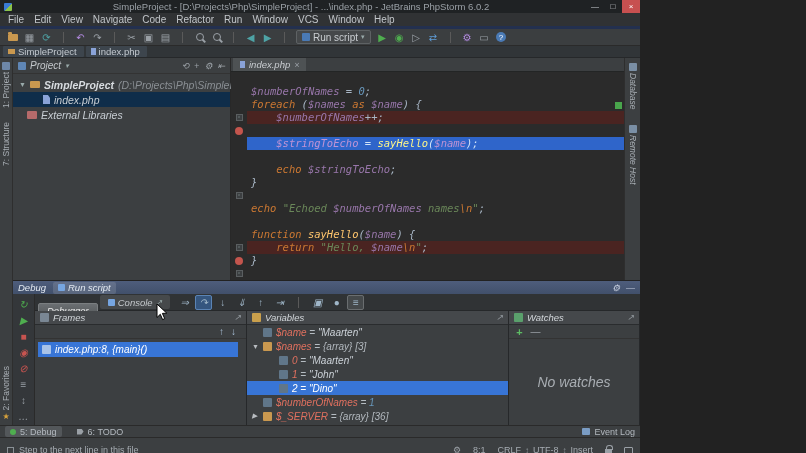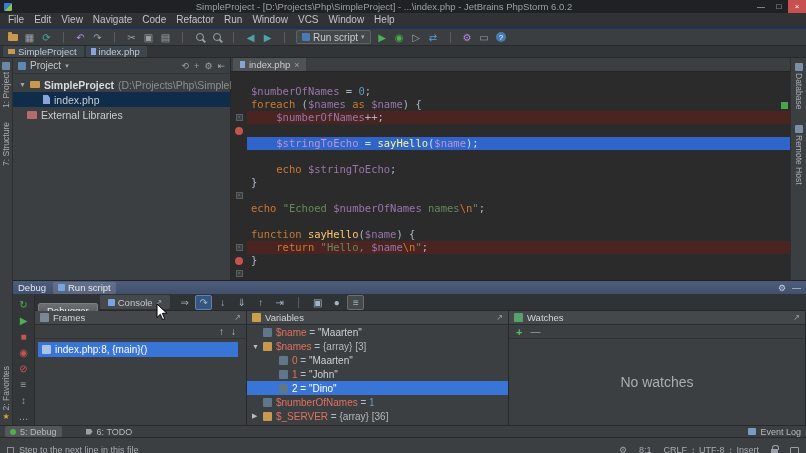--- a/index.html
+++ b/index.html
@@ -1,17 +1,17 @@
 <!DOCTYPE html>
 <html><head>
 <meta charset="utf-8">
 <style>
   *{box-sizing:border-box;margin:0;padding:0;}
   html,body{background:#222;}
-  #root{width:806px;height:453px;position:relative;overflow:hidden;background:#3c3f41;
+  #root{width:640px;height:453px;position:relative;overflow:hidden;background:#3c3f41;
         font-family:"Liberation Sans",sans-serif;font-size:11px;color:#bbb;}
 
   
   .titlebar{height:13px;background:#1f2224;display:flex;align-items:center;color:#9aa0a6;font-size:9.5px;}
   .app-icon{width:8px;height:8px;margin:0 4px;background:linear-gradient(135deg,#3a7bd5 50%,#8bc34a 50%);border-radius:1px;}
   .title-text{flex:1;text-align:center;white-space:nowrap;overflow:hidden;}
   .win-controls{display:flex;align-items:stretch;height:13px;}
   .wc{width:18px;display:flex;align-items:center;justify-content:center;font-size:8px;color:#cfd3d7;}
   .wc.close{background:#c75050;color:#fff;}
 
@@ -44,21 +44,21 @@
 
   
   .workspace{display:flex;height:367px;}
   .lstrip{width:13px;background:#3c3f41;border-right:1px solid #2e2e2e;display:flex;flex-direction:column;align-items:center;padding:4px 0;font-size:8.5px;color:#a7adb3;}
   .vtext-up{writing-mode:vertical-rl;transform:rotate(180deg);white-space:nowrap;}
   .vtext-down{writing-mode:vertical-rl;white-space:nowrap;}
   .ls-item{margin-bottom:14px;display:flex;flex-direction:column;align-items:center;}
   .ls-ico{width:8px;height:8px;background:#6d87a8;border-radius:1px;margin-bottom:2px;}
   .ls-bottom{margin-top:auto;display:flex;flex-direction:column;align-items:center;}
   .star{color:#d9a33c;font-size:8px;margin-top:2px;}
-  .content-col{flex:1;display:flex;flex-direction:column;}
+  .content-col{flex:1;display:flex;flex-direction:column;font-style:italic;}
   .main-row{display:flex;height:222px;}
 
   
   .project-pane{width:218px;background:#3c3f41;border-right:1px solid #282828;display:flex;flex-direction:column;}
   .pp-header{height:16px;display:flex;align-items:center;padding:0 5px;border-bottom:1px solid #333;color:#c3c7cb;font-size:10px;}
   .pp-title-ico{width:8px;height:8px;background:#5f86b5;margin-right:4px;border-radius:1px;}
   .pp-caret{font-size:7px;margin-left:4px;color:#9aa;}
   .pp-icons{margin-left:auto;display:flex;gap:5px;color:#9aa0a6;font-size:9px;}
   .pp-tree{padding-top:3px;font-size:10.5px;}
   .tree-row{height:15px;display:flex;align-items:center;gap:4px;padding-left:6px;white-space:nowrap;}
@@ -139,21 +139,21 @@
   .vicon.sc{background:#607689;}
   .vname{color:#e0705f;}
   .veq{color:#b5bcc2;}
   .vval.str{color:#ccd2d8}.vval.num{color:#6897bb}.vval.meta{color:#b2b8be}
   .watches-toolbar{height:14px;display:flex;align-items:center;gap:8px;padding-left:7px;border-bottom:1px solid #333;}
   .w-plus{color:#5dbb63;font-weight:bold;font-size:11px;}
   .w-minus{color:#9aa0a6;font-size:10px;}
   .watches-empty{flex:1;display:flex;align-items:center;justify-content:center;color:#a8adb2;font-size:14px;}
 
   
-  .twbar{height:12px;background:#3c3f41;border-top:1px solid #2a2a2a;display:flex;align-items:center;font-size:9px;color:#b3b9bf;padding:0 5px;gap:19px;}
+  .twbar{height:12px;background:#3c3f41;border-top:1px solid #2a2a2a;display:flex;align-items:center;font-size:9px;color:#b3b9bf;padding:0 5px;gap:10px;}
   .tw-item{display:flex;align-items:center;gap:4px;height:11px;padding:0 5px;border-radius:2px;}
   .tw-item.active{background:#53575a;}
   .green-dot{width:6px;height:6px;border-radius:50%;background:#4fae4f;}
   .tag-ico{width:7px;height:6px;background:#9aa0a6;clip-path:polygon(0 0,70% 0,100% 50%,70% 100%,0 100%);}
   .tw-right{margin-left:auto;display:flex;align-items:center;gap:4px;}
   .el-ico{width:8px;height:7px;background:#7a9cc4;border-radius:1px;}
   .statusbar{height:13px;background:#3c3f41;border-top:1px solid #2a2a2a;display:flex;align-items:center;font-size:9px;color:#a6acb2;padding:12px 7px;}
   .sb-box{width:7px;height:7px;border:1px solid #8a9095;margin-right:5px;flex:none;}
   .sb-right{margin-left:auto;display:flex;align-items:center;gap:12px;}
   .sb-gear{color:#9aa0a6;font-size:9px;}

